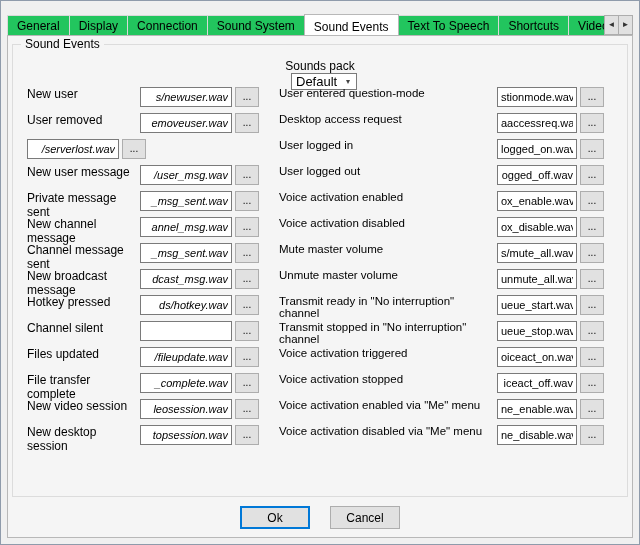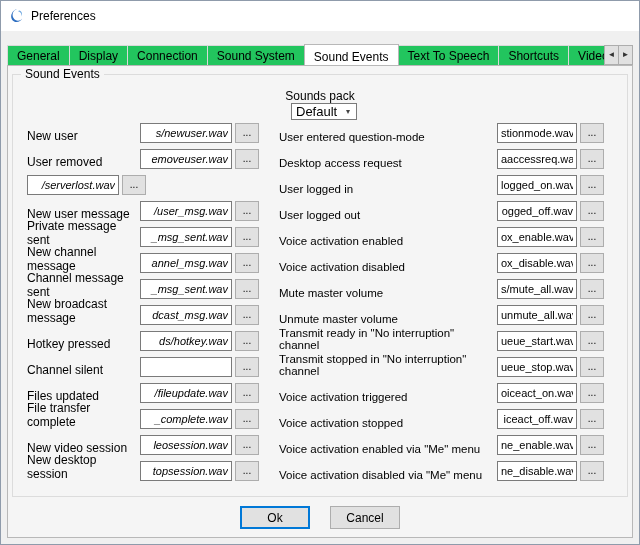--- a/index.html
+++ b/index.html
@@ -34,47 +34,38 @@
   .soundspack-row { display:flex; align-items:center; height:24px; margin-bottom:4px;flex-direction:column; }
   .soundspack-row .lbl { margin-right:8px; }
   .combo { display:flex; align-items:center; width:66px; height:20px; background:#ffffff; border:1px solid #7a7a7a; cursor:default; }
   .combo .combo-text { flex:1; padding-left:4px; font-size:13px; }
   .combo .combo-arrow { width:16px; text-align:center; font-size:8px; color:#444; }
 
   
   .events-grid { display:flex; }
   .col-left { width:252px; flex:none; }
   .col-right { flex:1; }
-  .event-row { display:flex; align-items:flex-end; height:26px; }
+  .event-row { display:flex; align-items:flex-start; height:26px; }
   .col-left .event-label { width:113px; flex:none; padding-right:4px; }
   .col-right .event-label { width:218px; flex:none; padding-right:4px; font-size:11.5px; }
   .event-input { height:20px; border:1px solid #7a7a7a; background:#fff; font-family:"Liberation Sans",sans-serif; font-size:11px; padding:0 3px; text-align:right; }
   .col-left .event-input { width:92px;font-style:italic; }
   .col-right .event-input { width:80px; }
   .browse-btn { width:24px; height:20px; margin-left:3px; border:1px solid #adadad; background:#e1e1e1; font-size:10px; line-height:10px; cursor:default; font-family:"Liberation Sans",sans-serif; }
 
   
   .footer { position:absolute; left:0; right:0; bottom:8px; display:flex; justify-content:center; gap:20px; }
   .btn { min-width:70px; height:23px; border:1px solid #adadad; background:#e1e1e1; font-family:"Liberation Sans",sans-serif; font-size:12px; cursor:default; }
   .btn.default { border:2px solid #0078d7; }
 </style>
 </head>
 <body>
 
 <div class="dialog">
 
-  <div class="titlebar">
-    <span class="app-icon">
-      <svg width="16" height="16" viewBox="0 0 16 16">
-        <path d="M8 1 C4 2.5 2.5 6.5 4.5 10 C6.5 13.5 11 13.5 13.2 10.5 C11.5 14.5 5 15.5 2.8 11.2 C0.8 7 3.8 2 8 1 Z" fill="#2f6fc1"></path>
-        <path d="M9 3.5 C11.5 3.5 13 6 12 8.5 C13.8 6.5 13 3 10 2.6 Z" fill="#6fa8e0"></path>
-      </svg>
-    </span>
-    <span class="title">Preferences</span>
-  </div>
 
   <div class="tabwrap">
     <div class="tabbar">
         <div class="tab">
     <span>General</span>
   </div>
         <div class="tab">
     <span>Display</span>
   </div>
         <div class="tab">

